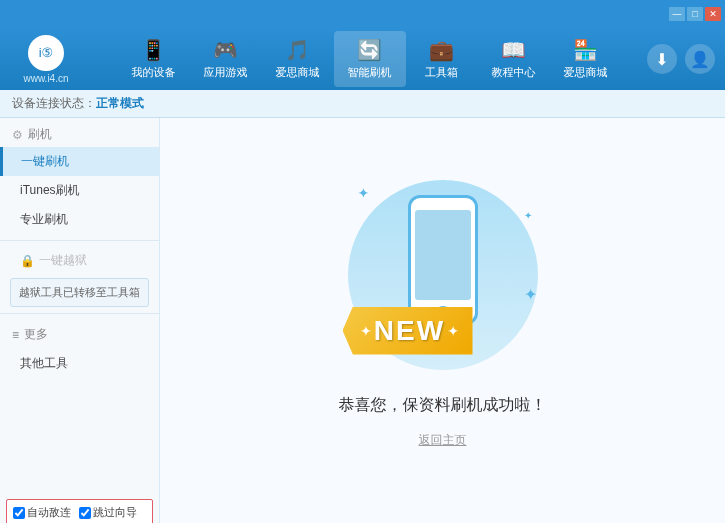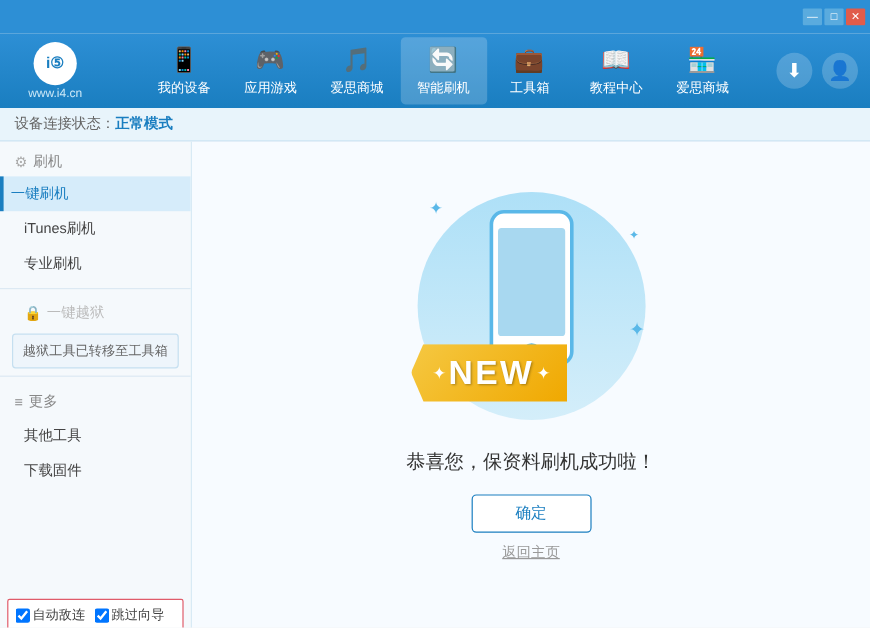--- a/index.html
+++ b/index.html
@@ -163,21 +163,21 @@
       padding: 6px 16px 6px 20px;
       cursor: pointer;
       color: #444;
       font-size: 12px;
       border-radius: 0;
     }
     .sidebar-item.active {
       background: #d6ecfa;
       color: #1a7ec0;
       border-left: 3px solid #1a7ec0;
-      padding-left: 6px;
+      padding-left: 18px;
     }
     .sidebar-divider {
       height: 1px;
       background: #dce9f3;
       margin: 6px 0;
     }
     .sidebar-more-title {
       display: flex;
       align-items: center;
       padding: 6px 12px;
@@ -358,21 +358,21 @@
   <div class="title-bar-controls">
     <button class="title-btn">—</button>
     <button class="title-btn">□</button>
     <button class="title-btn close">✕</button>
   </div>
 </div>
 
 <div class="nav-bar">
   <div class="logo">
     <div class="logo-circle">
-      <span style="font-size:13px; color:#1a7ec0; font-weight:700;">i⑤</span>
+      <span style="font-size:13px; color:#1a7ec0; font-weight:400;">i⑤</span>
     </div>
     <span class="logo-text">www.i4.cn</span>
   </div>
   <div class="nav-items">
     <div class="nav-item">
       <span class="nav-icon">📱</span>
       <span class="nav-label">我的设备</span>
     </div>
     <div class="nav-item">
       <span class="nav-icon">🎮</span>
@@ -434,23 +434,20 @@
     <div class="sidebar-info-box">
       <span>越狱工具已转移至工具箱</span>
     </div>
     <div class="sidebar-divider"></div>
     <div class="sidebar-more-title">
       <span style="margin-right:5px;">≡</span>
       <span>更多</span>
     </div>
     <div class="sidebar-item">
       <span>其他工具</span>
-    </div>
-    <div class="sidebar-item">
-      <span>下载固件</span>
     </div>
   </div>
 
   <div class="content">
     <div class="success-illustration">
 
       <div class="circle-bg"></div>
 
       <span class="sparkle sparkle-1">✦</span>
       <span class="sparkle sparkle-2">✦</span>
@@ -463,21 +460,20 @@
 
       <div class="new-banner">
         <div class="banner-shape">
           <span class="star-left">✦</span>
           <span class="new-text">NEW</span>
           <span class="star-right">✦</span>
         </div>
       </div>
     </div>
     <div class="success-title">恭喜您，保资料刷机成功啦！</div>
-    <button class="confirm-btn">确定</button>
     <span class="back-link">返回主页</span>
   </div>
 </div>
 
 <div class="lower-layout">
 
   <div class="lower-sidebar">
 
     <div style="margin: 4px 6px; padding: 5px 6px; border: 1px solid #e05c6a; background: white; display: flex; gap: 8px; align-items: center; border-radius: 2px;">
       <label class="checkbox-item">

